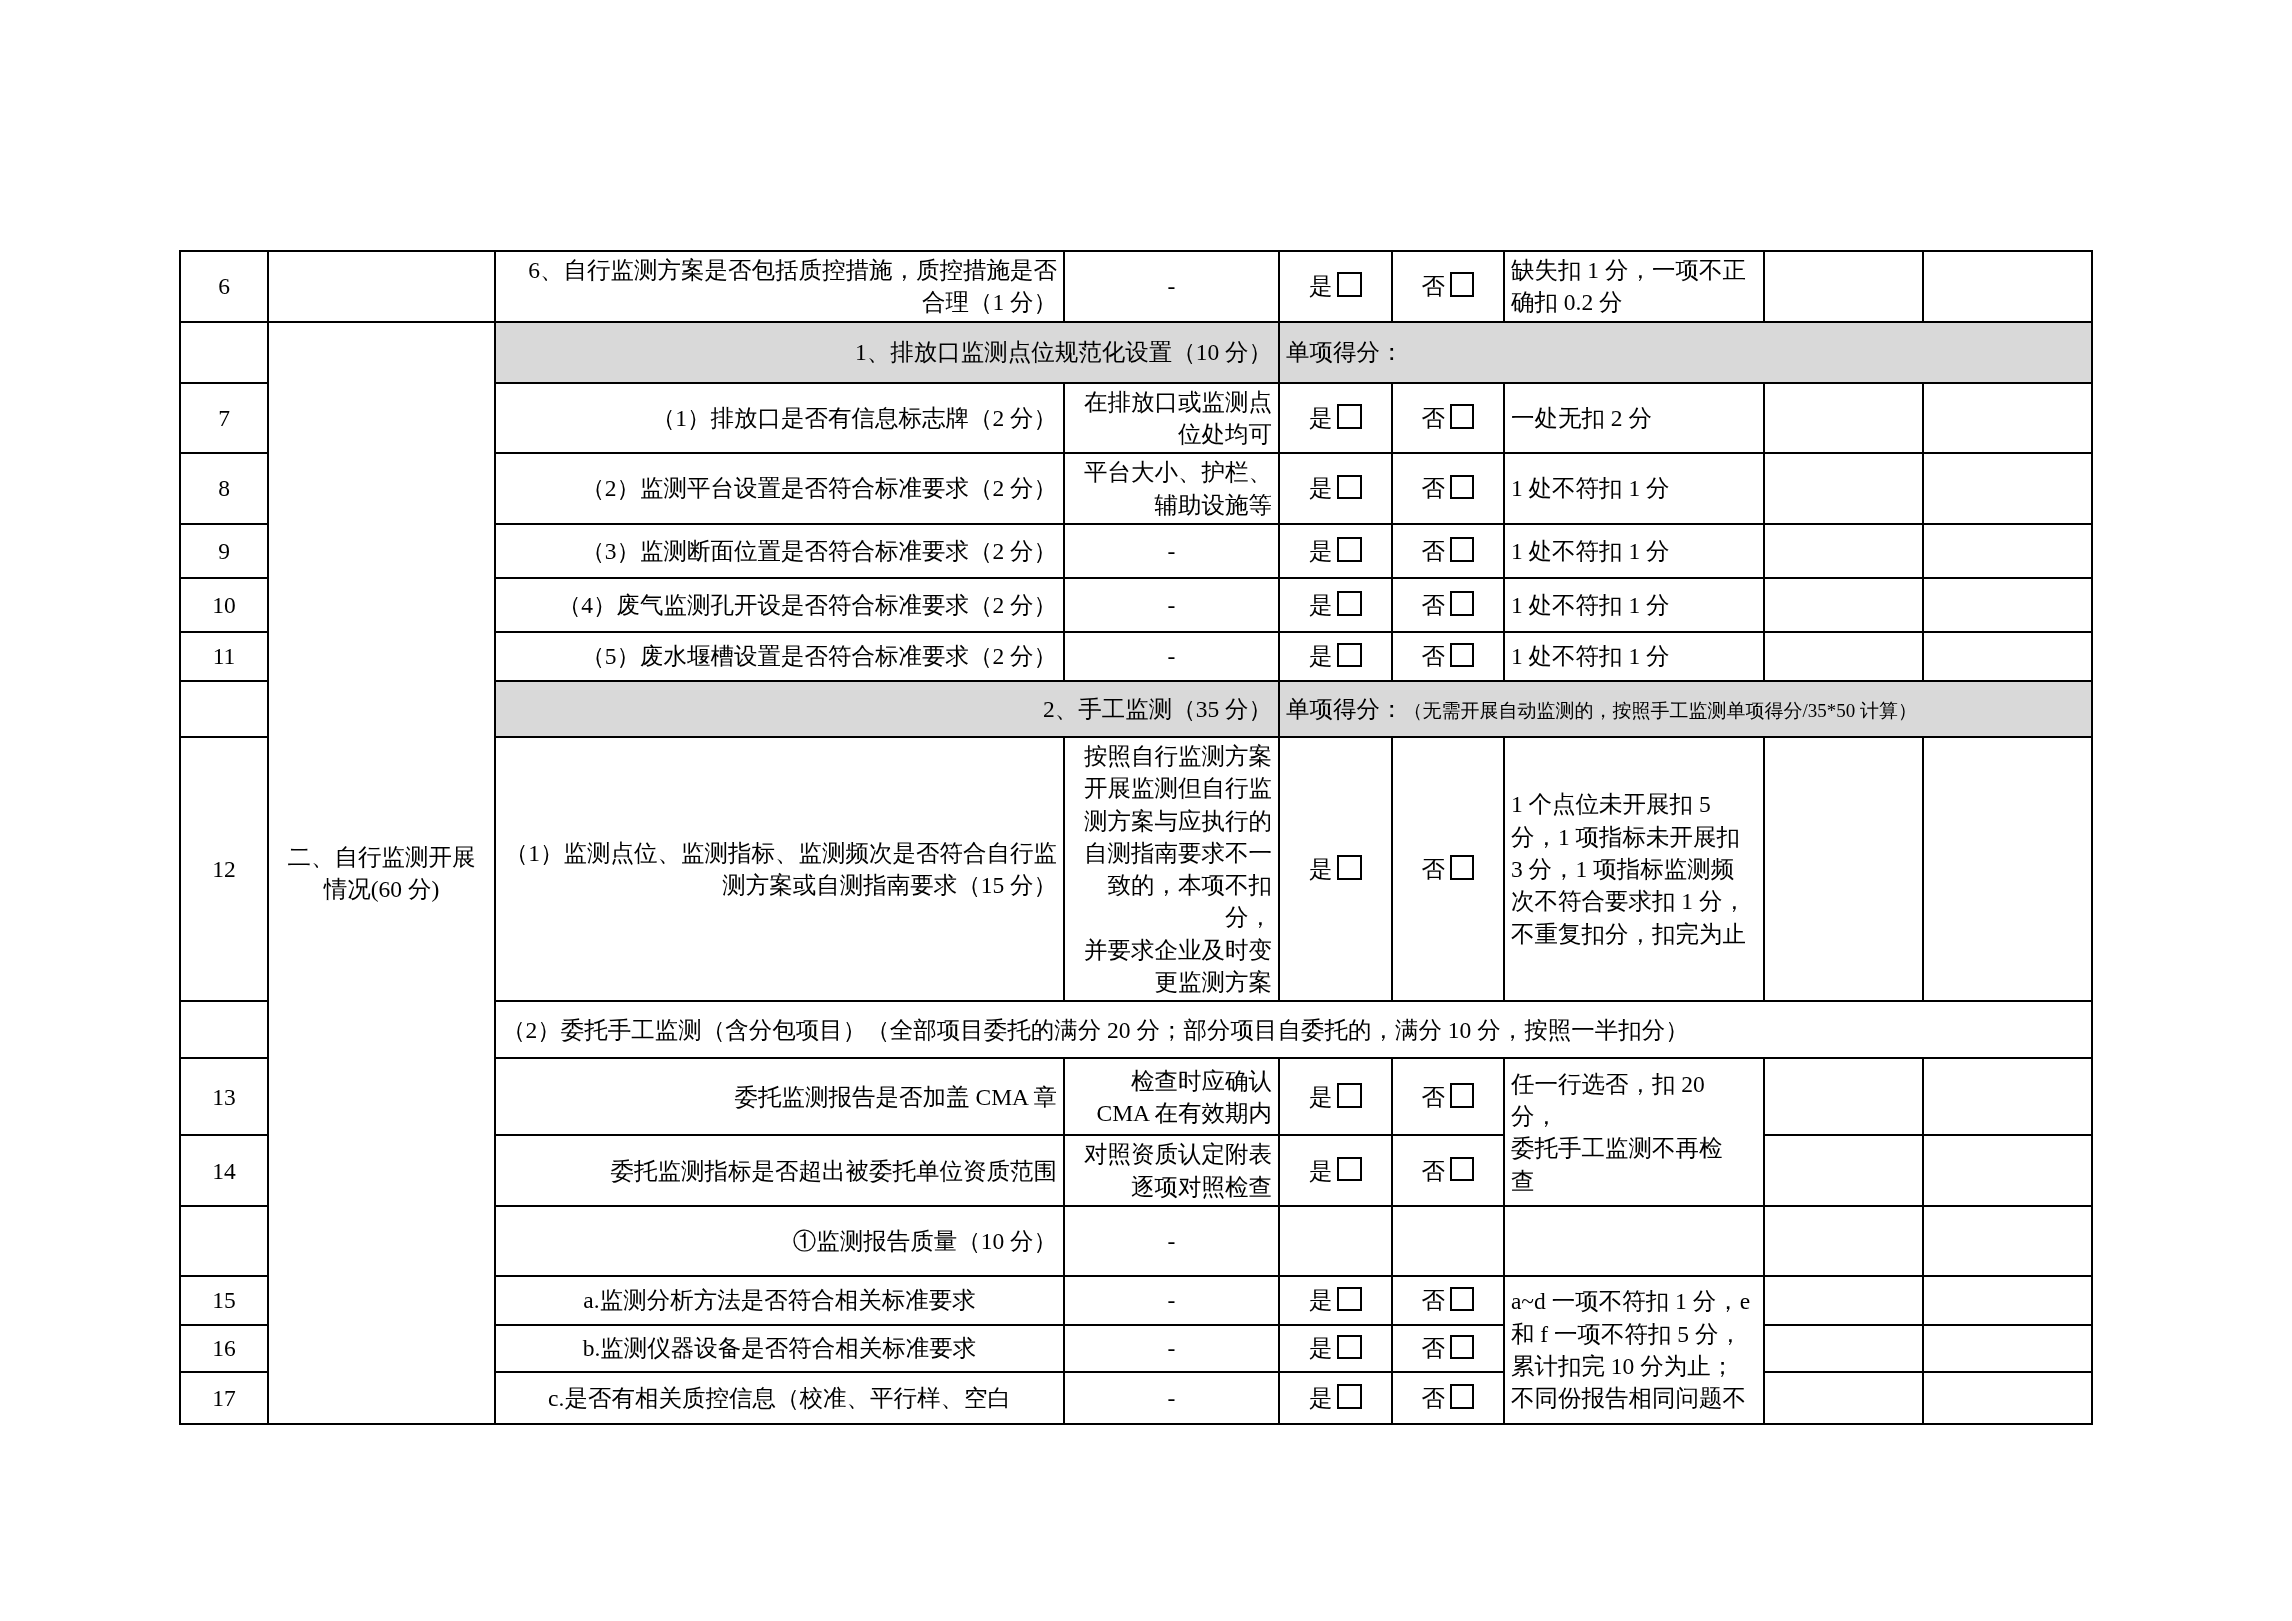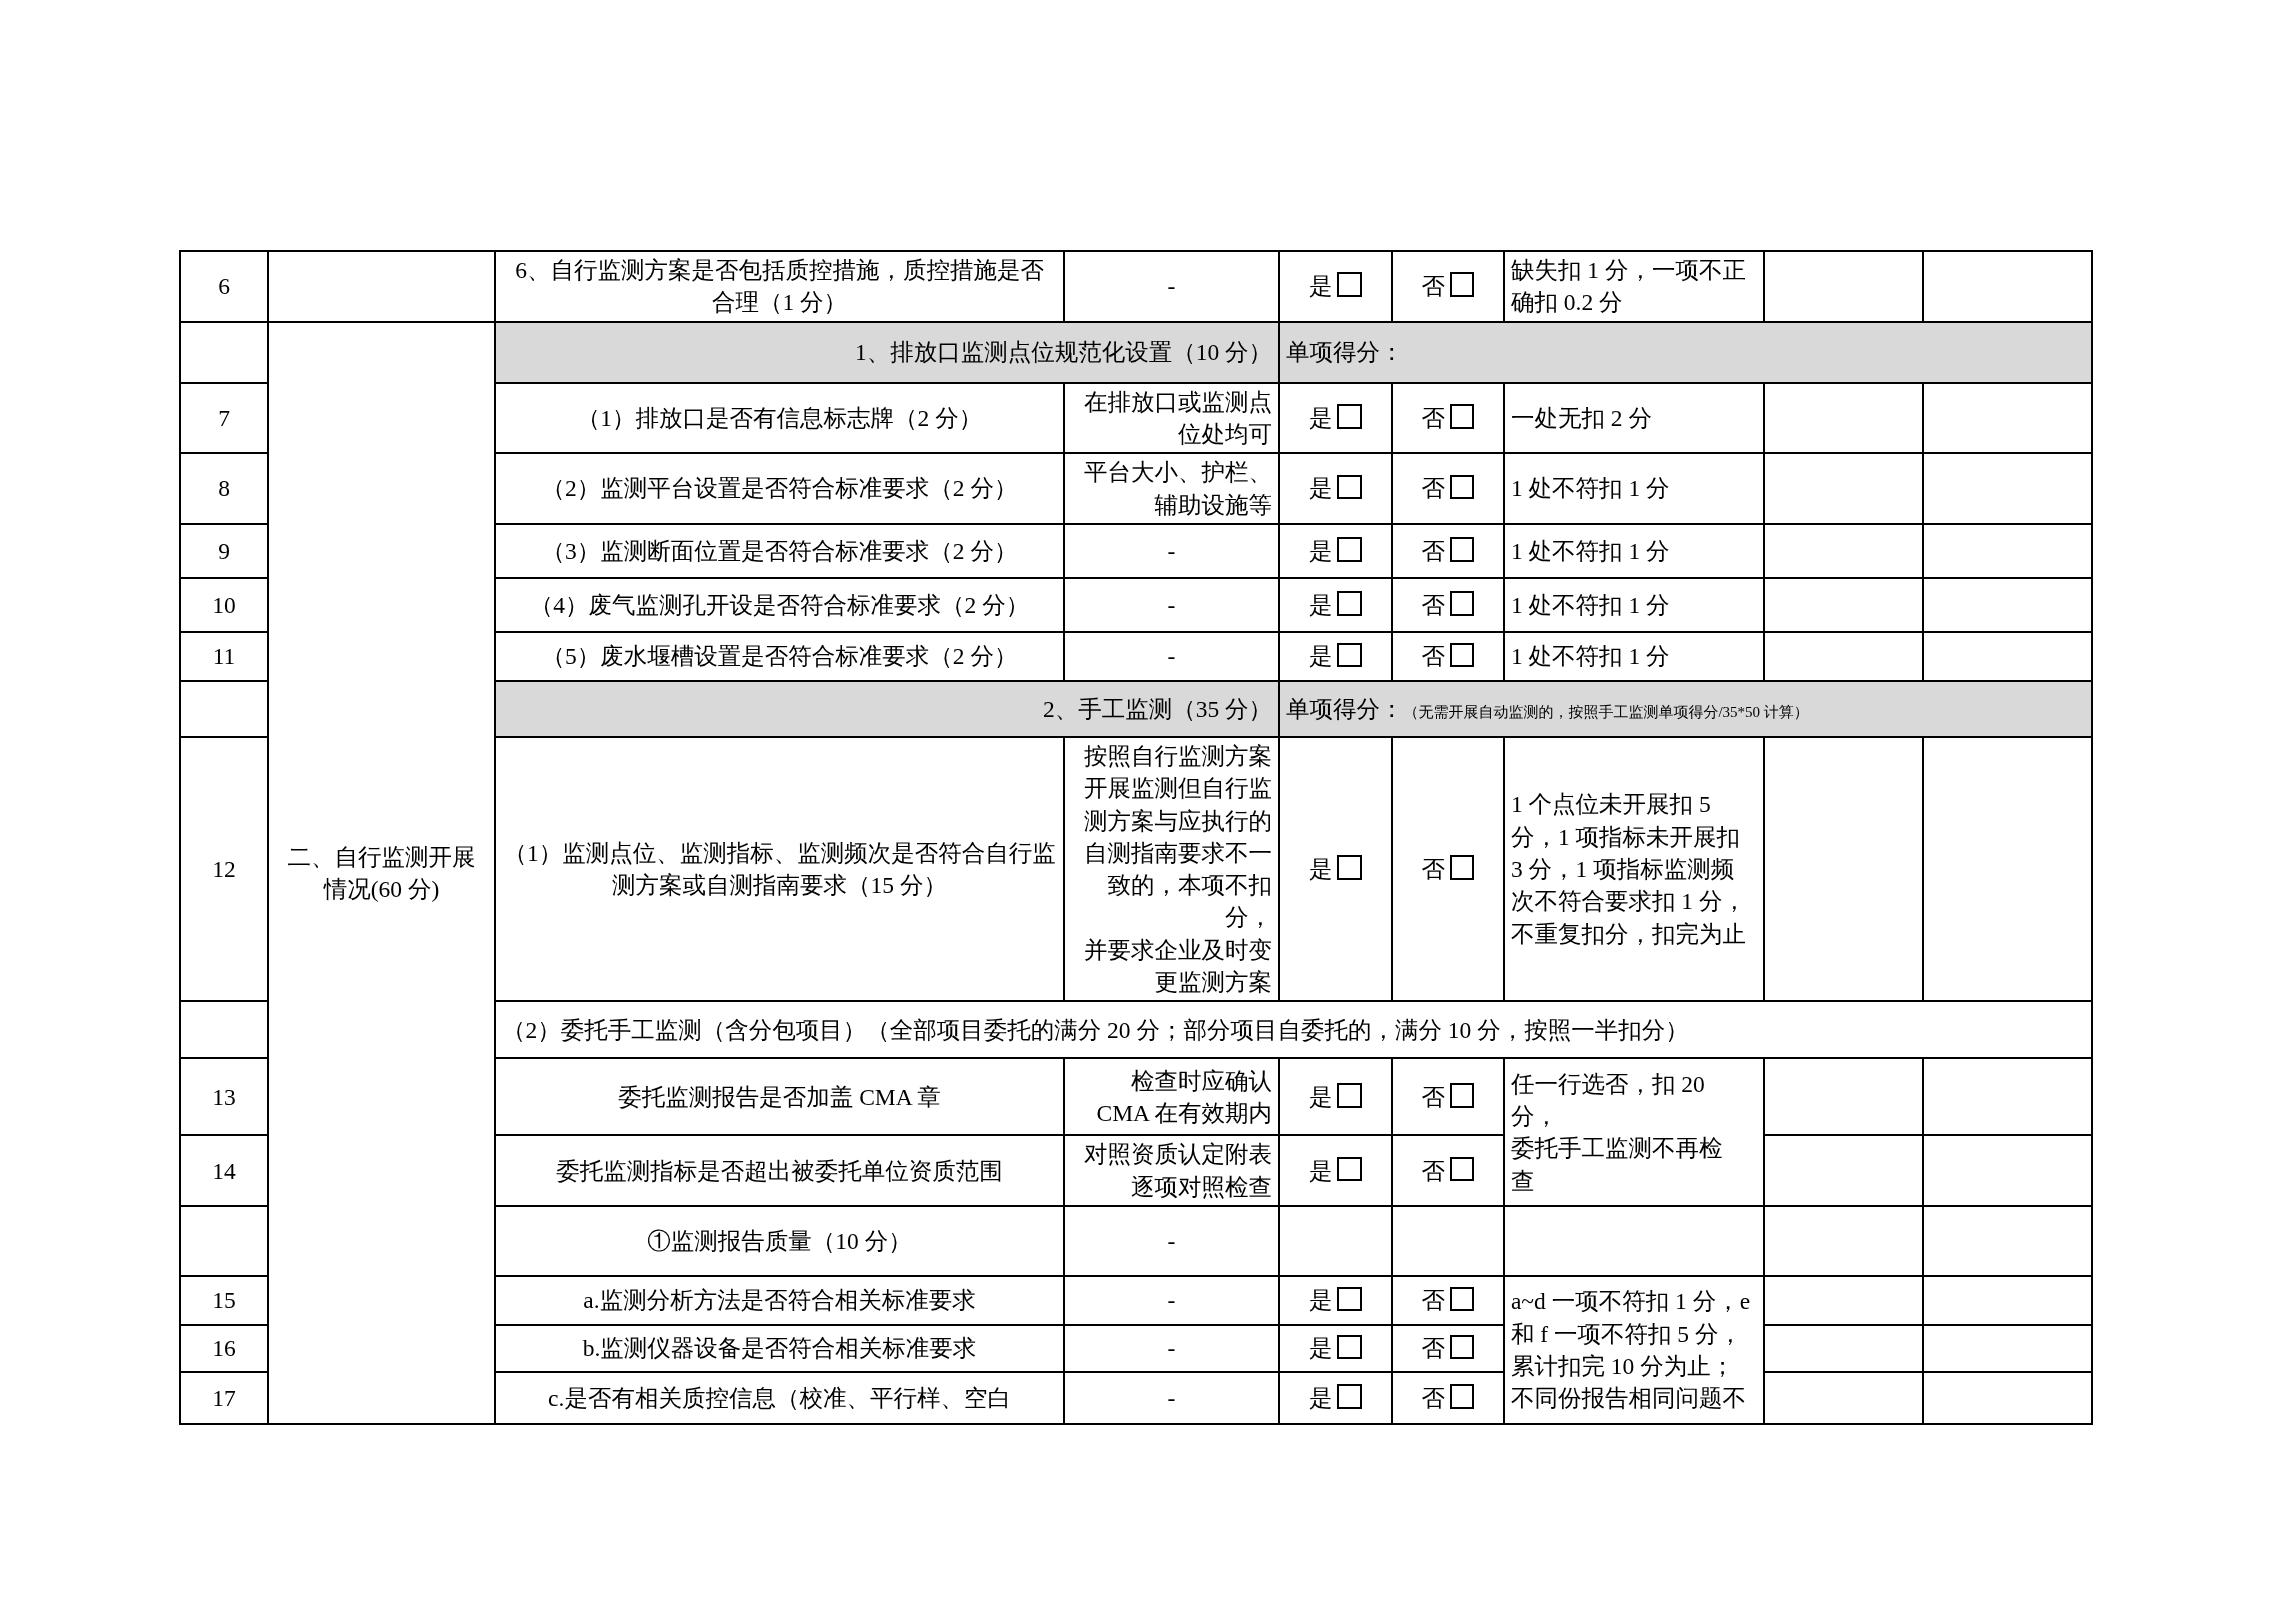--- a/index.html
+++ b/index.html
@@ -4,34 +4,34 @@
 <style>
   html,body{margin:0;padding:0;background:#ffffff;}
   body{width:2293px;height:1621px;position:relative;overflow:hidden;
        font-family:"Liberation Serif","DejaVu Serif",serif;color:#000;}
   .page{position:absolute;left:0;top:0;width:2293px;height:1621px;background:#ffffff;}
   table.tbl{position:absolute;left:179px;top:250px;width:1911px;
             border-collapse:collapse;table-layout:fixed;
             font-size:23.5px;line-height:1.375;color:#000;}
   .tbl td{border:2px solid #000;vertical-align:middle;padding:2px 5.9px;overflow:hidden;}
   .num{text-align:center;}
-  .q{text-align:center;padding:2px 3.9px 2px 11.8px;}
+  .q{text-align:right;padding:2px 3.9px 2px 11.8px;}
   .qc{text-align:center;padding:2px 3.9px;}
   .basis{text-align:right;padding:2px 2.9px;}
   .dash{text-align:center;}
   .yn{text-align:center;white-space:nowrap;padding:2px 2px;}
   .yn-t{display:inline-block;}
   .cb{display:inline-block;width:20.6px;height:20.6px;border:2px solid #000;
       margin-left:4.9px;vertical-align:-2.9px;background:#fff;}
   .ded{text-align:left;padding:3.9px 5.9px;border-radius:25px;}
   .pre{white-space:pre-line;}
   .gray{background:#d9d9d9;}
   .ghead{text-align:right;padding:2px 3.9px 2px 13.7px;}
   .gscore{text-align:left;padding:2px 3.9px 2px 11.8px;}
-  .note{font-size:15px;}
+  .note{font-size:19px;}
   .sec{text-align:center;white-space:pre-line;padding:2px 3.9px;}
   .entrust{text-align:left;padding:2px 3.9px 2px 13.7px;}
 </style>
 </head>
 <body>
 
 <div class="page">
   <table class="tbl">
     <colgroup>
       <col style="width:88px">

